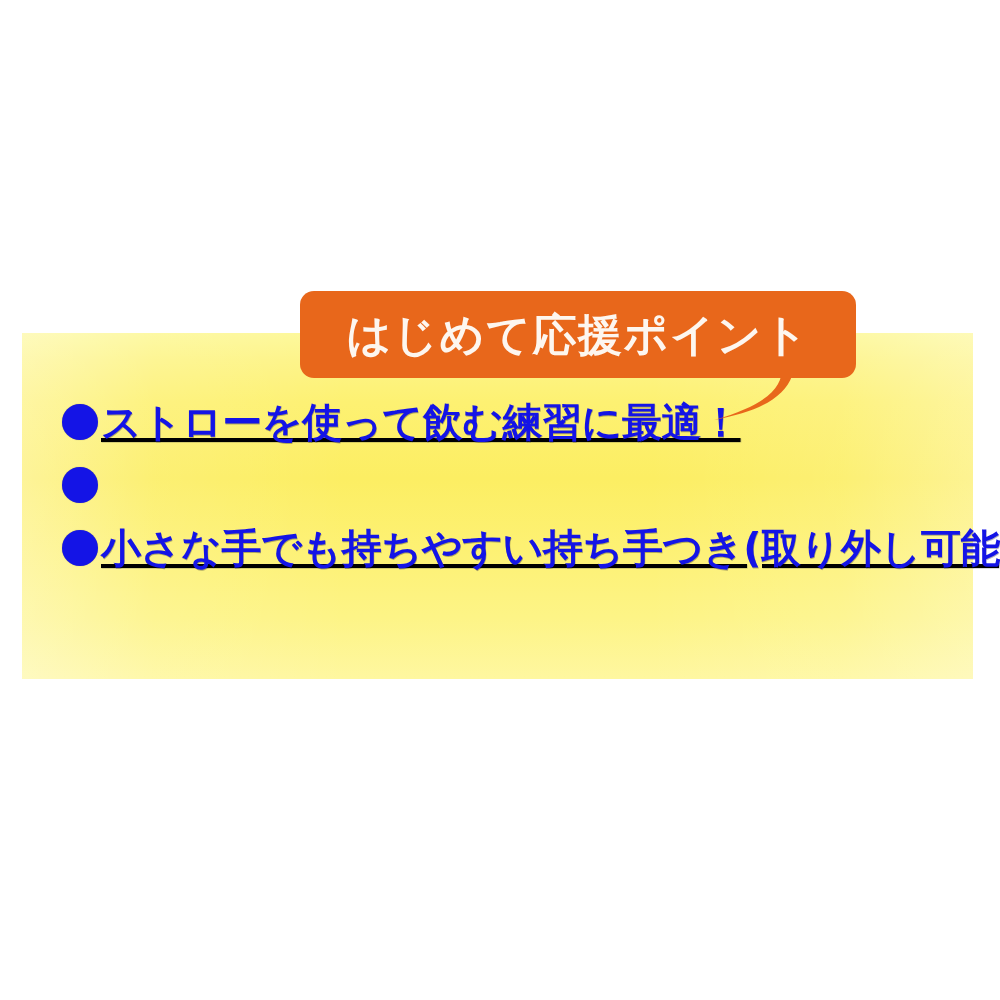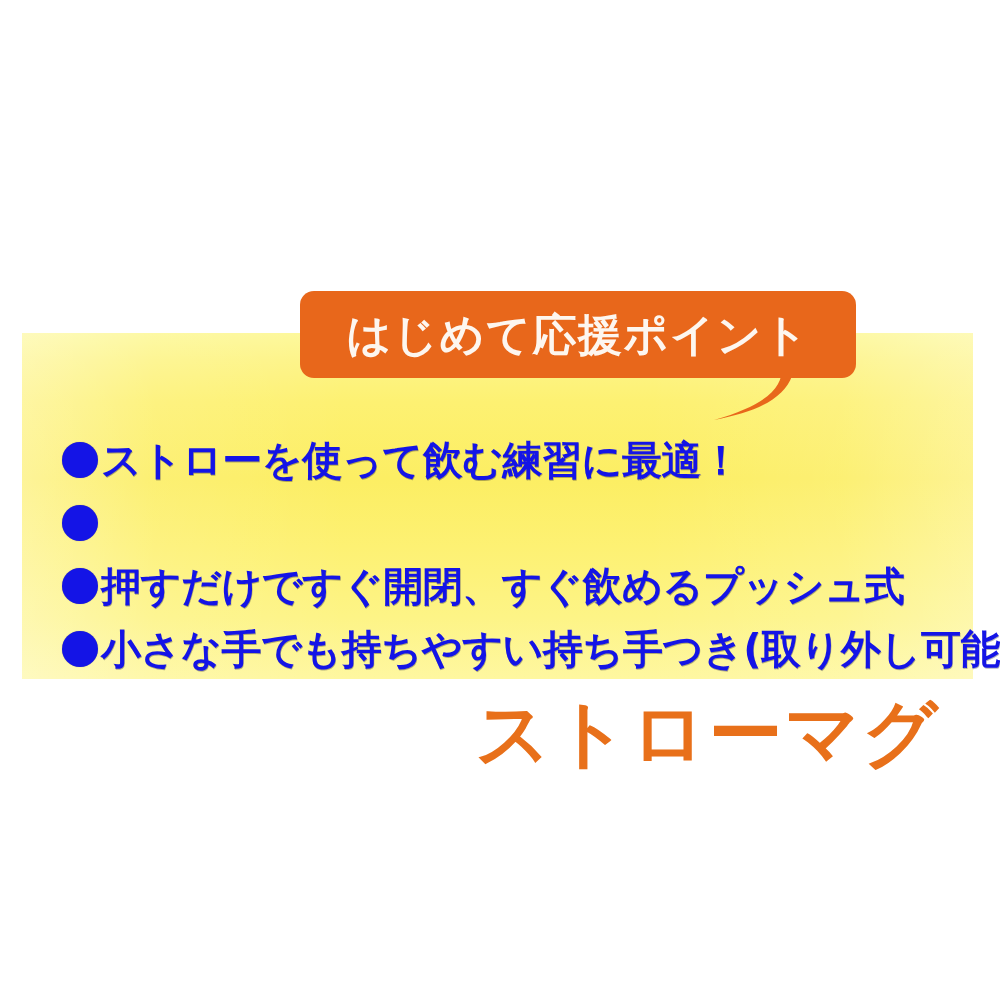--- a/index.html
+++ b/index.html
@@ -52,23 +52,24 @@
         rgba(255,255,255,0.00) 66%,
         rgba(255,255,255,0.10) 86%,
         rgba(255,255,255,0.30) 100%);
     pointer-events: none;
   }
 
   
   .feature-list {
     position: absolute;
     left: 62px;
-    top: 392px;
+    top: 354px;
     width: 900px;
     z-index: 4;
+    text-decoration: underline;
   }
   .feature-item {
     display: flex;
     align-items: center;
     height: 63px;
     white-space: nowrap;
   }
   .bullet-dot {
     flex: 0 0 auto;
     width: 36px;
@@ -157,27 +158,22 @@
 
     <div class="feature-item">
       <span class="bullet-dot"></span>
       <span class="feature-text">ストローを使って飲む練習に最適！</span>
     </div>
 
     <div class="feature-item">
       <span class="bullet-dot"></span>
     </div>
 
-    <div class="feature-item">
-      <span class="bullet-dot"></span>
-      <span class="feature-text">押すだけですぐ開閉、すぐ飲めるプッシュ式</span>
-    </div>
 
     <div class="feature-item">
       <span class="bullet-dot"></span>
       <span class="feature-text">小さな手でも持ちやすい持ち手つき(取り外し可能)</span>
     </div>
 
   </div>
 
-  <div class="product-name">ストローマグ</div>
 
 </div>
 
 </body></html>

